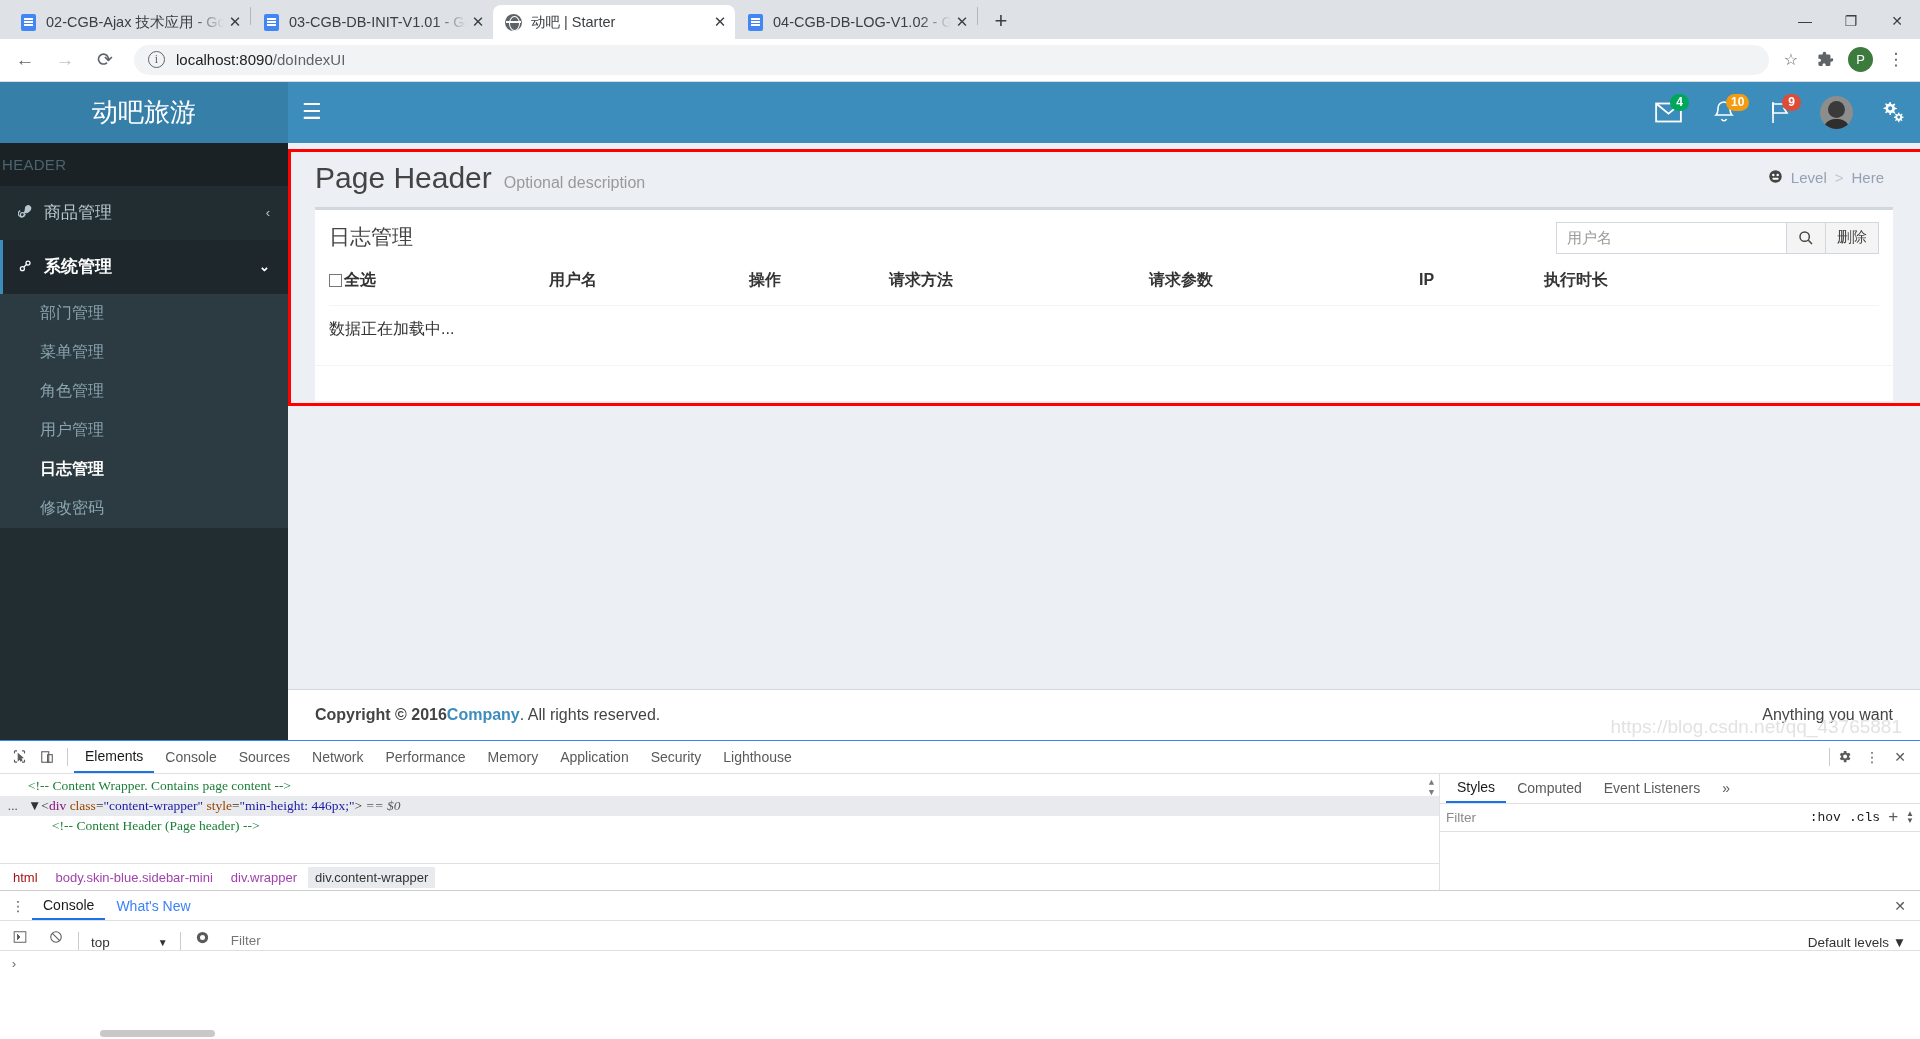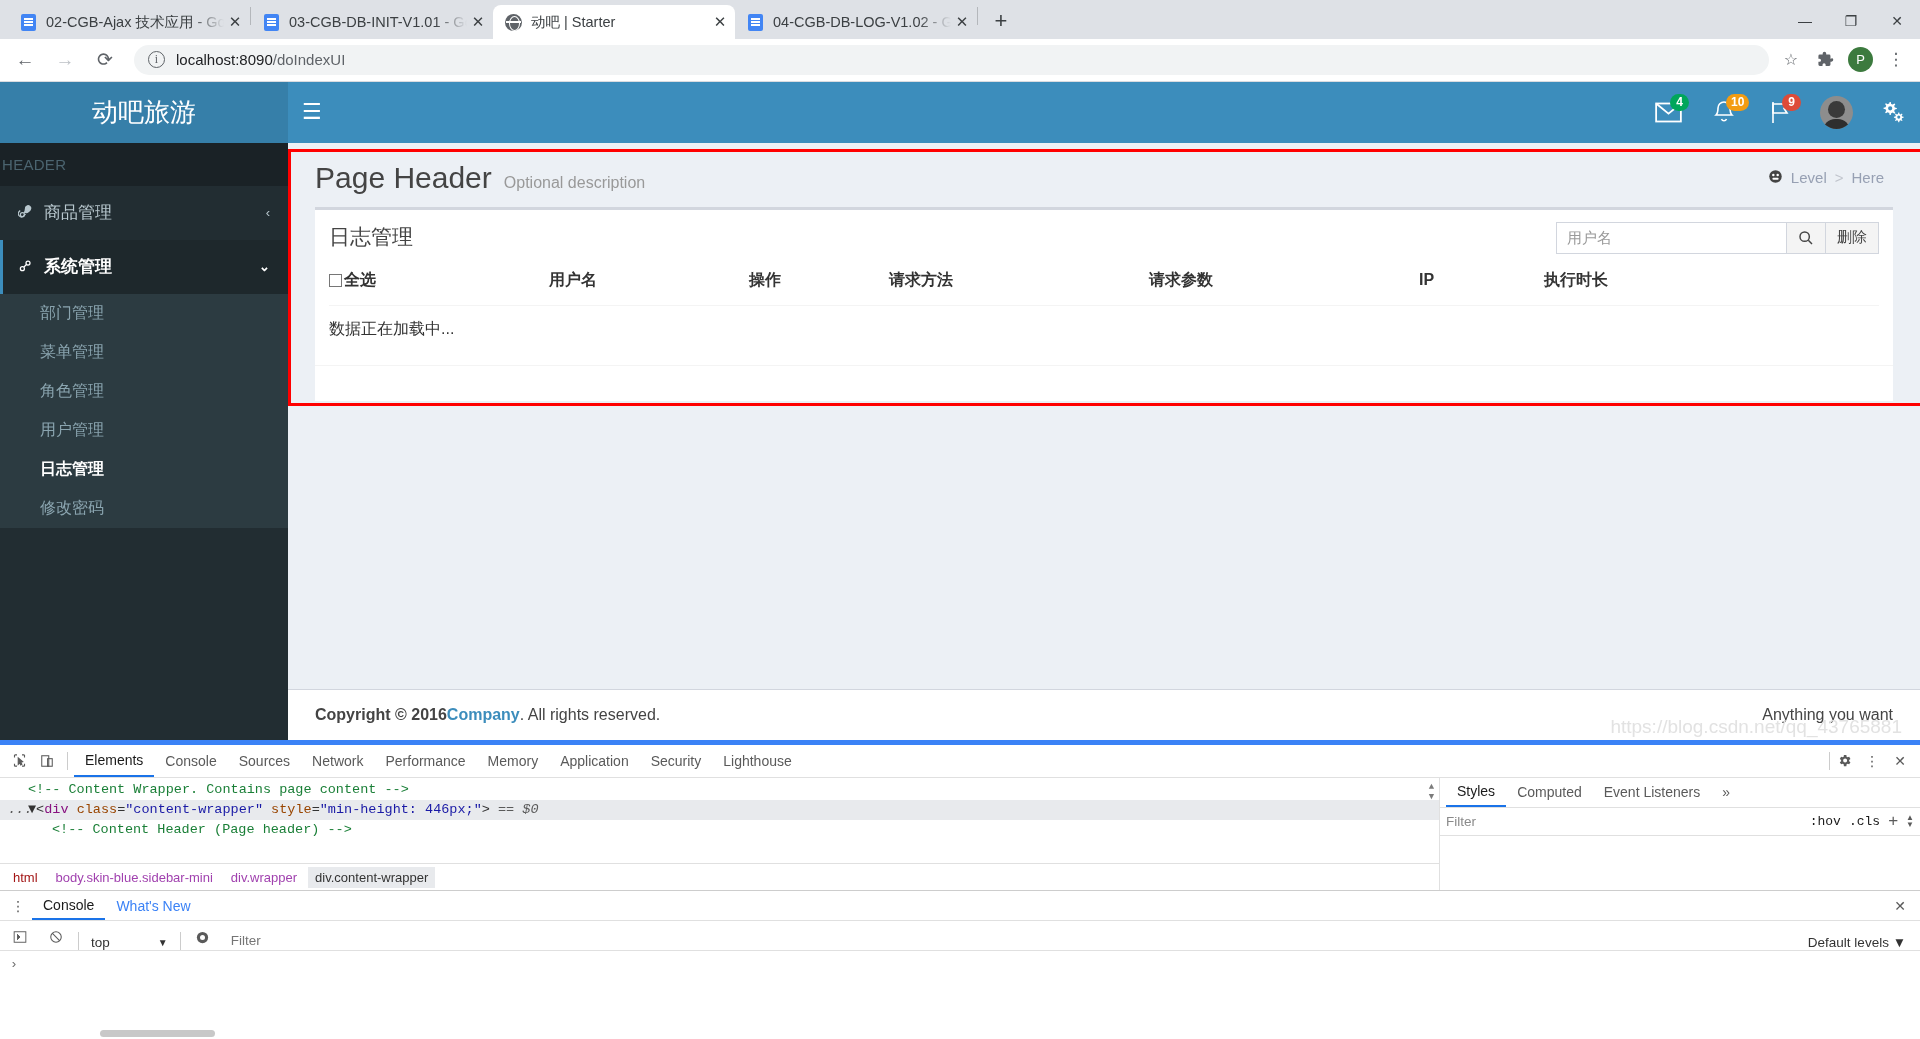--- a/index.html
+++ b/index.html
@@ -128,32 +128,32 @@
   .box-footer { border-top:1px solid #f4f4f4; height: 36px; }
 
   .footer { height: 51px; background:#fff; border-top:1px solid #d2d6de;
      display:flex; align-items:center; padding: 0 27px; font-size:16px; color:#444; }
   .footer .cp-strong { font-weight:bold; }
   .footer a { color:#3c8dbc; text-decoration:none; font-weight:bold;}
   .footer .right { margin-left:auto; color:#444; font-weight:400;}
   .watermark { position:absolute; right: 18px; bottom: 2px; font-size: 19px; color:#e2e2e2; }
 
   
-  .devtools { height: 312px; background:#fff; border-top:5px solid #3b82f6; display:flex; flex-direction:column;
+  .devtools { height: 312px; background:#fff; border-top:1px solid #3b82f6; display:flex; flex-direction:column;
      font-family:"Liberation Sans", sans-serif; }
   .dt-topbar { height: 33px; display:flex; align-items:center; border-bottom:1px solid #e0e0e0; padding-left:5px;}
   .dt-ic { width: 28px; height:26px; display:flex;align-items:center;justify-content:center; color:#5a5a5a; font-size:14px;}
   .dt-div { width:1px;height:18px;background:#ccc;margin:0 6px;}
   .dt-tab { padding: 0 11px; height:32px; display:flex;align-items:center; font-size:14px; color:#5a5a5a; }
   .dt-tab.active { color:#1a1a1a; border-bottom: 2px solid #1a73e8; }
   .dt-top-right { margin-left:auto; display:flex; align-items:center; padding-right:6px;}
   .dt-main { flex:1; display:flex; min-height:0; }
   .dt-elements { flex:1; display:flex; flex-direction:column; border-right:1px solid #e0e0e0; min-width:0;}
   .dom { flex:1; font-family:"Liberation Mono", monospace; font-size:13.5px; padding: 2px 0 0 0; overflow:hidden; position:relative;}
-  .dom-line { padding: 1px 0 1px 28px; white-space:nowrap; line-height: 18px;}
+  .dom-line { padding: 1px 0 1px 28px; white-space:nowrap; line-height: 18px; font-family: Liberation Serif, serif;}
   .dom-line.sel { background:#e8eaed; }
   .c-comment { color:#1a7f37; }
   .c-tag { color:#881280; }
   .c-attr { color:#994500; }
   .c-val { color:#1a1aa6; }
   .c-punc { color:#333; }
   .c-ref { color:#5a5a5a; font-style:italic; }
   .dom-scroll { position:absolute; right:2px; top:4px; width:11px; display:flex; flex-direction:column; align-items:center; gap:2px; color:#7b7b7b; font-size:9px;}
   .dom-crumb { height: 27px; border-top:1px solid #e0e0e0; display:flex; align-items:center;
      padding-left: 6px; font-size:13px; gap:4px;}

